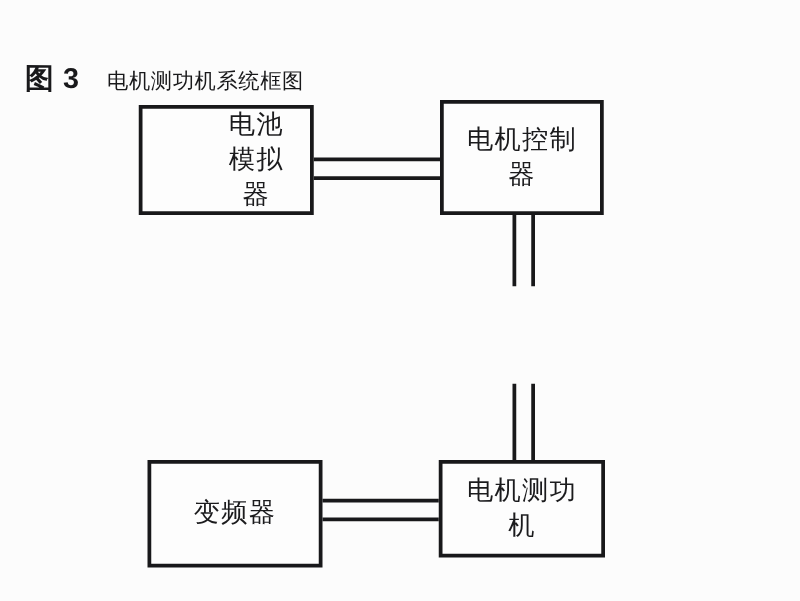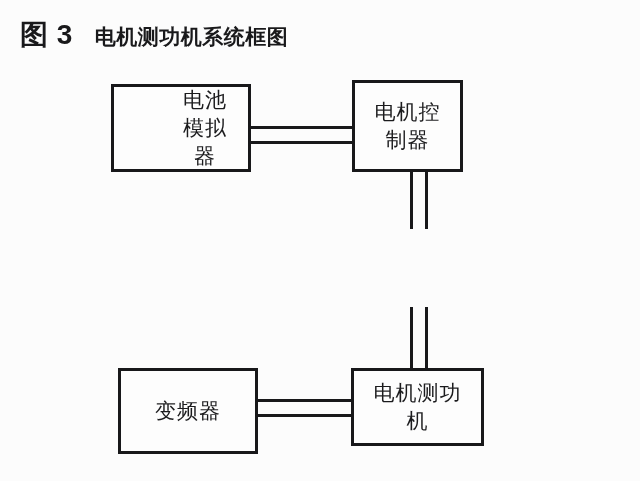--- a/index.html
+++ b/index.html
@@ -24,32 +24,33 @@
   
   .figure-caption {
     position: absolute;
     left: 20px;
     top: 16px;
     display: flex;
     align-items: baseline;
     white-space: nowrap;
   }
   .caption-label {
-    font-size: 28px;
+    font-size: 23px;
     font-weight: bold;
     color: #19191b;
     letter-spacing: 0.5px;
+    margin-top: 31px;
   }
   .caption-gap {
     display: inline-block;
     width: 22px;
   }
   .caption-title {
-    font-size: 21px;
-    font-weight: bold;
+    font-size: 17px;
+    font-weight: normal;
     color: #19191b;
     letter-spacing: 0.5px;
   }
 
   
   .diagram {
     position: absolute;
     left: 0;
     top: 0;
     width: 640px;
@@ -70,21 +71,21 @@
   .node-label {
     font-size: 21px;
     line-height: 1.32;
     color: #1b1b1d;
     letter-spacing: 1px;
     padding: 0 12px;
     word-break: break-all;
   }
 
   .node-battery-sim   { left: 111px; top: 84px;  width: 140px; height: 88px; padding-left: 48px; }
-  .node-motor-ctrl    { left: 352px; top: 80px;  width: 111px; height: 92px; }
+  .node-motor-ctrl    { left: 352px; top: 80px;  width: 131px; height: 92px; }
   .node-motor-test    { left: 351px; top: 227px; width: 133px; height: 82px; }
   .node-inverter      { left: 118px; top: 368px; width: 140px; height: 86px; }
   .node-dynamometer   { left: 351px; top: 368px; width: 133px; height: 78px; }
 
   
   .link-h {
     position: absolute;
     height: 3px;
     background: #18181a;
   }

